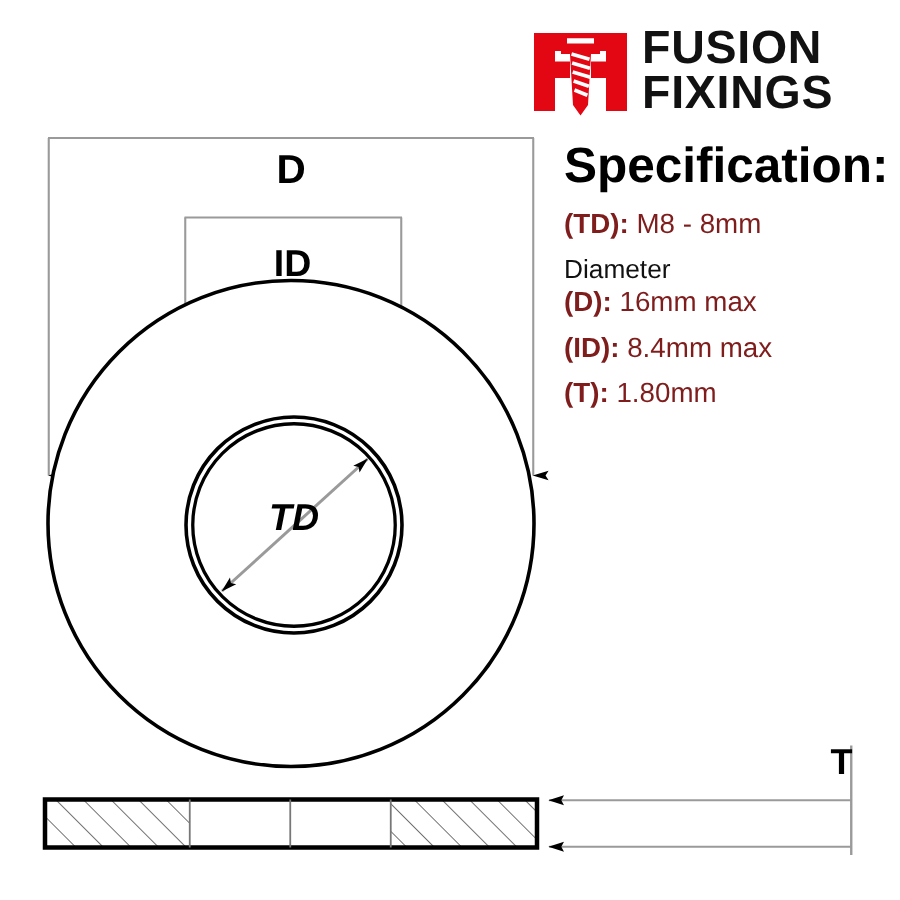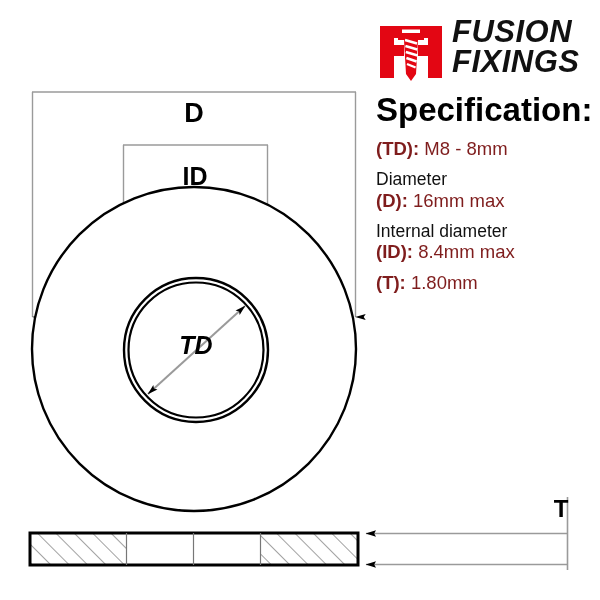--- a/index.html
+++ b/index.html
@@ -22,27 +22,25 @@
     position: absolute;
     left: 0;
     top: 0;
     width: 600px;
     height: 600px;
   }
 
   
   .brand-block {
     position: absolute;
-    left: 378px;
+    left: 354px;
     top: 8px;
     width: 222px;
     height: 78px;
     display: flex;
-    align-items: center;
-    font-style: italic;
   }
   .brand-mark {
     position: relative;
     width: 66px;
     height: 70px;
     flex: 0 0 66px;
   }
   .brand-wordmark {
     margin-left: 8px;
     display: flex;
@@ -242,21 +240,20 @@
 
     <div class="spec-item">
       <div class="spec-label">Diameter</div>
       <div class="spec-value-row">
         <span class="spec-code">(D):</span>
         <span>16mm max</span>
       </div>
     </div>
 
     <div class="spec-item">
-      <div class="spec-label">Internal diameter</div>
       <div class="spec-value-row">
         <span class="spec-code">(ID):</span>
         <span>8.4mm max</span>
       </div>
     </div>
 
     <div class="spec-item">
       <div class="spec-value-row">
         <span class="spec-code">(T):</span>
         <span>1.80mm</span>

